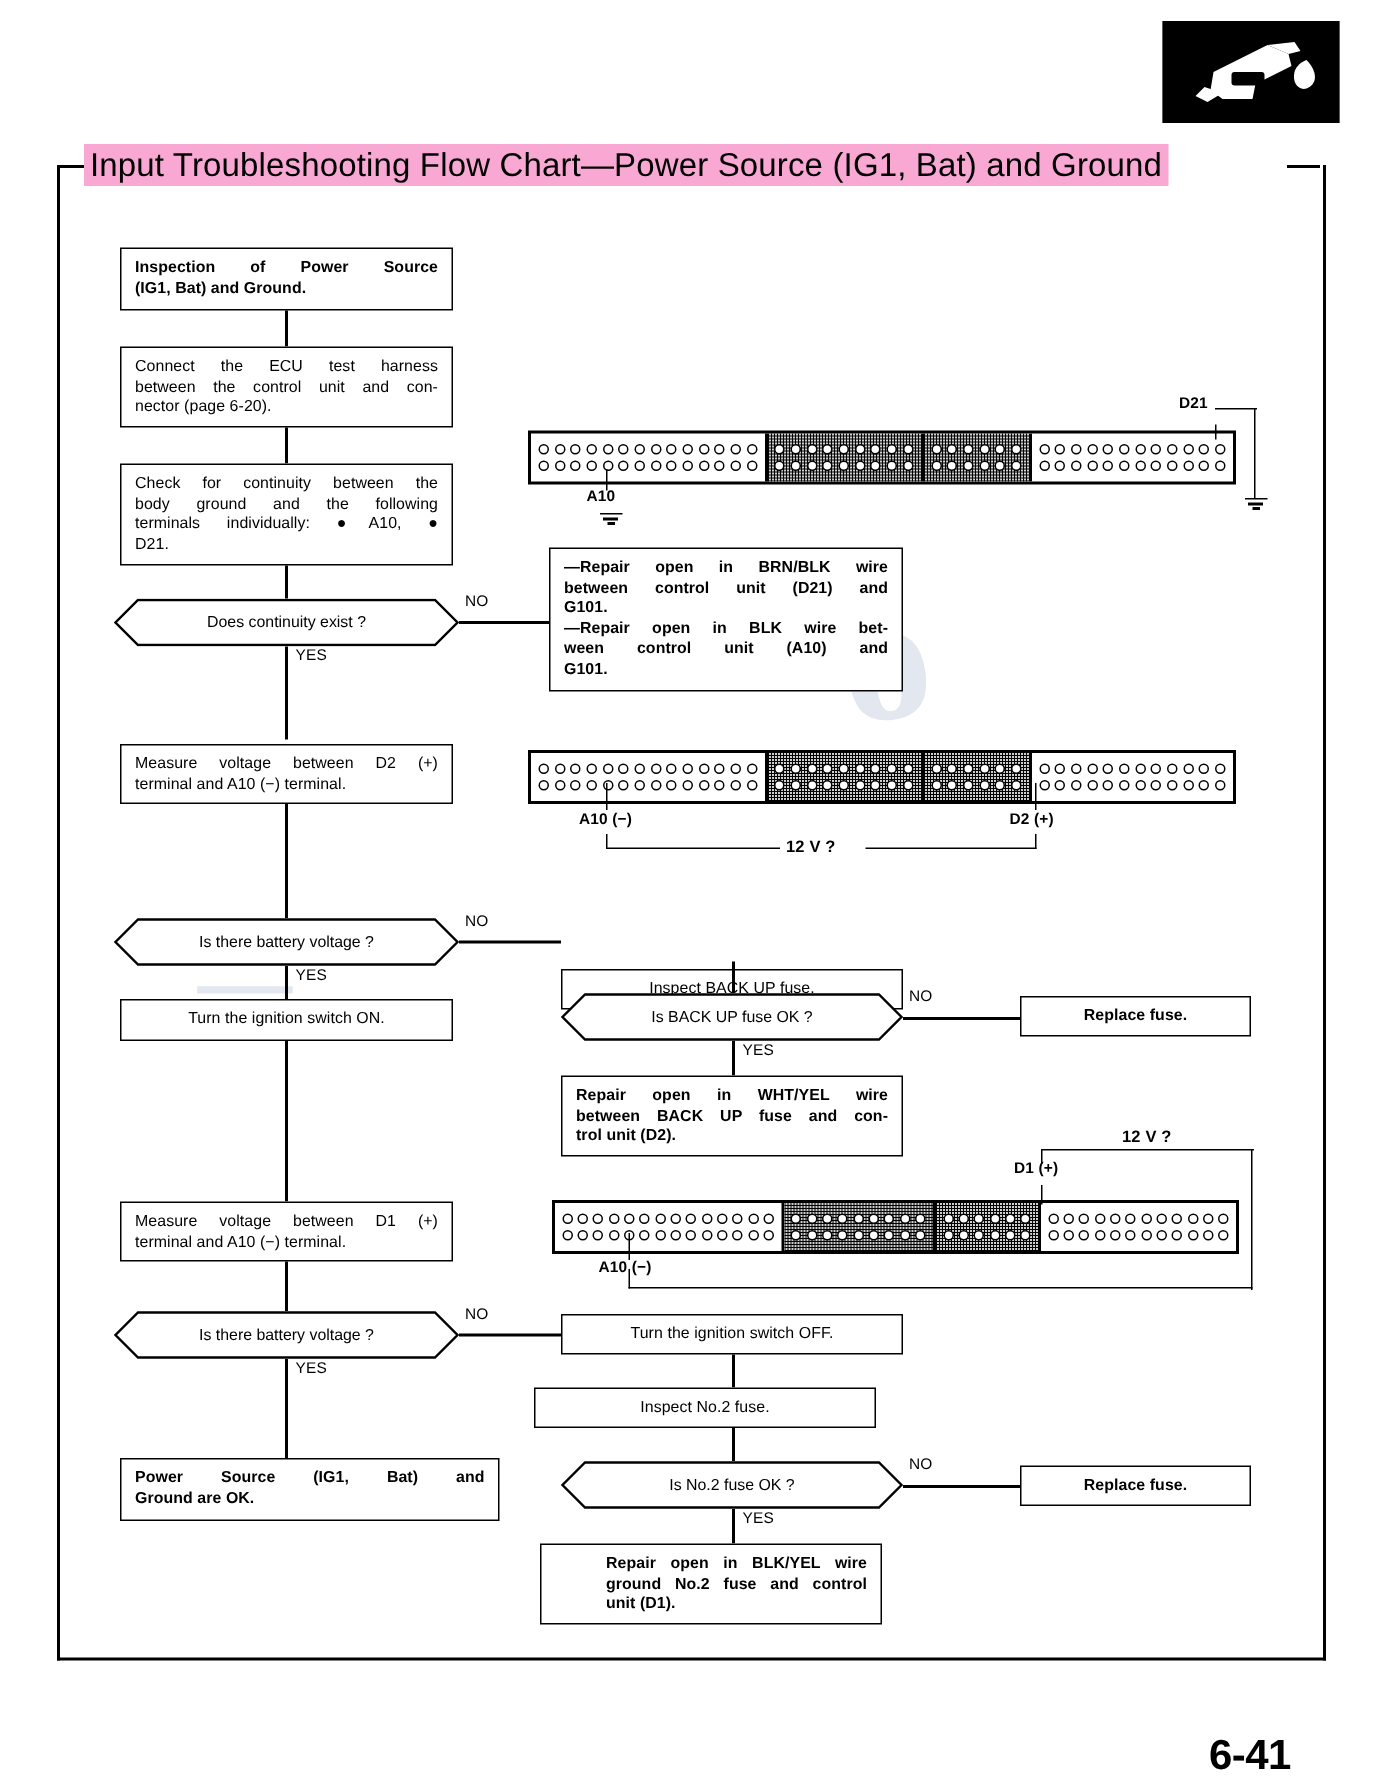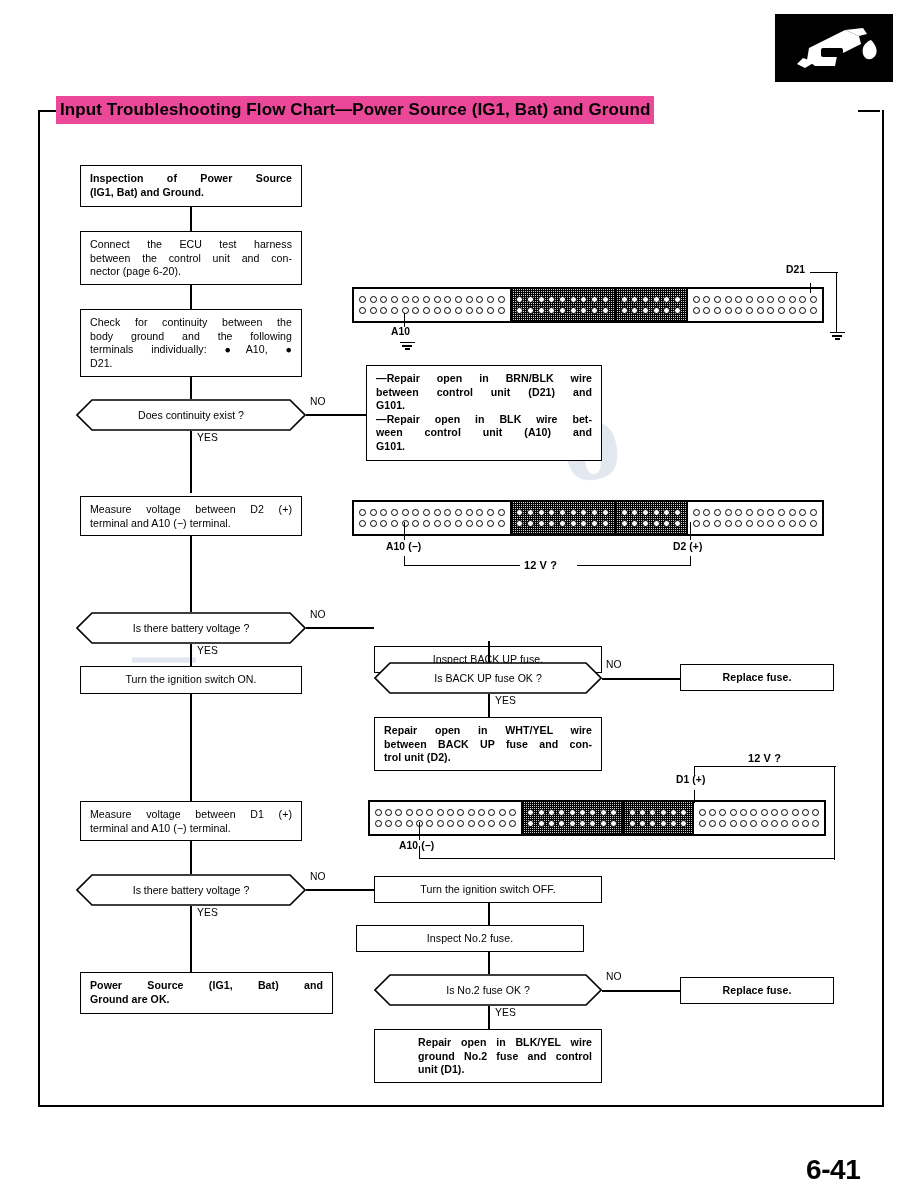--- a/index.html
+++ b/index.html
@@ -29,24 +29,24 @@
   .frame-top-left{
     position:absolute;left:38px;top:110px;width:18px;height:2px;background:#000;
   }
   .frame-top-right{
     position:absolute;left:858px;top:110px;width:22px;height:2px;background:#000;
   }
 
   
   .chart-title{
     position:absolute;left:56px;top:96px;
-    font-size:17px;font-weight:bold;
+    font-size:22px;font-weight:normal;
     letter-spacing:.1px;
     white-space:nowrap;
-    background:#ec4899;
+    background:#f9a8d4;
     padding:0 4px;
     line-height:28px;
   }
 
   
   .box{
     position:absolute;
     border:1.6px solid #000;
     background:#fff;
     box-sizing:border-box;
@@ -646,20 +646,20 @@
     <span class="hexlabel">Is No.2 fuse OK ?</span>
   </div>
   <div class="hl" style="left:602px;top:990px;width:78px;"></div>
   <div class="lbl" style="left:606px;top:971px;">NO</div>
   <div class="box center bold" style="left:680px;top:977px;width:154px;height:27px;">
     <span>Replace fuse.</span>
   </div>
   <div class="vl" style="left:488px;top:1006px;height:23px;"></div>
   <div class="lbl" style="left:495px;top:1007px;">YES</div>
 
-  <div class="box bold" style="left:374px;top:1029px;width:228px;height:54px;padding-left:43px;">
+  <div class="box bold" style="left:360px;top:1029px;width:228px;height:54px;padding-left:43px;">
     <span class="ln jline">Repair open in BLK/YEL wire</span>
     <span class="ln jline">ground No.2 fuse and control</span>
     <span class="ln">unit (D1).</span>
   </div>
 
   <div class="pagenum">6-41</div>
 </div>
 
 </body></html>

